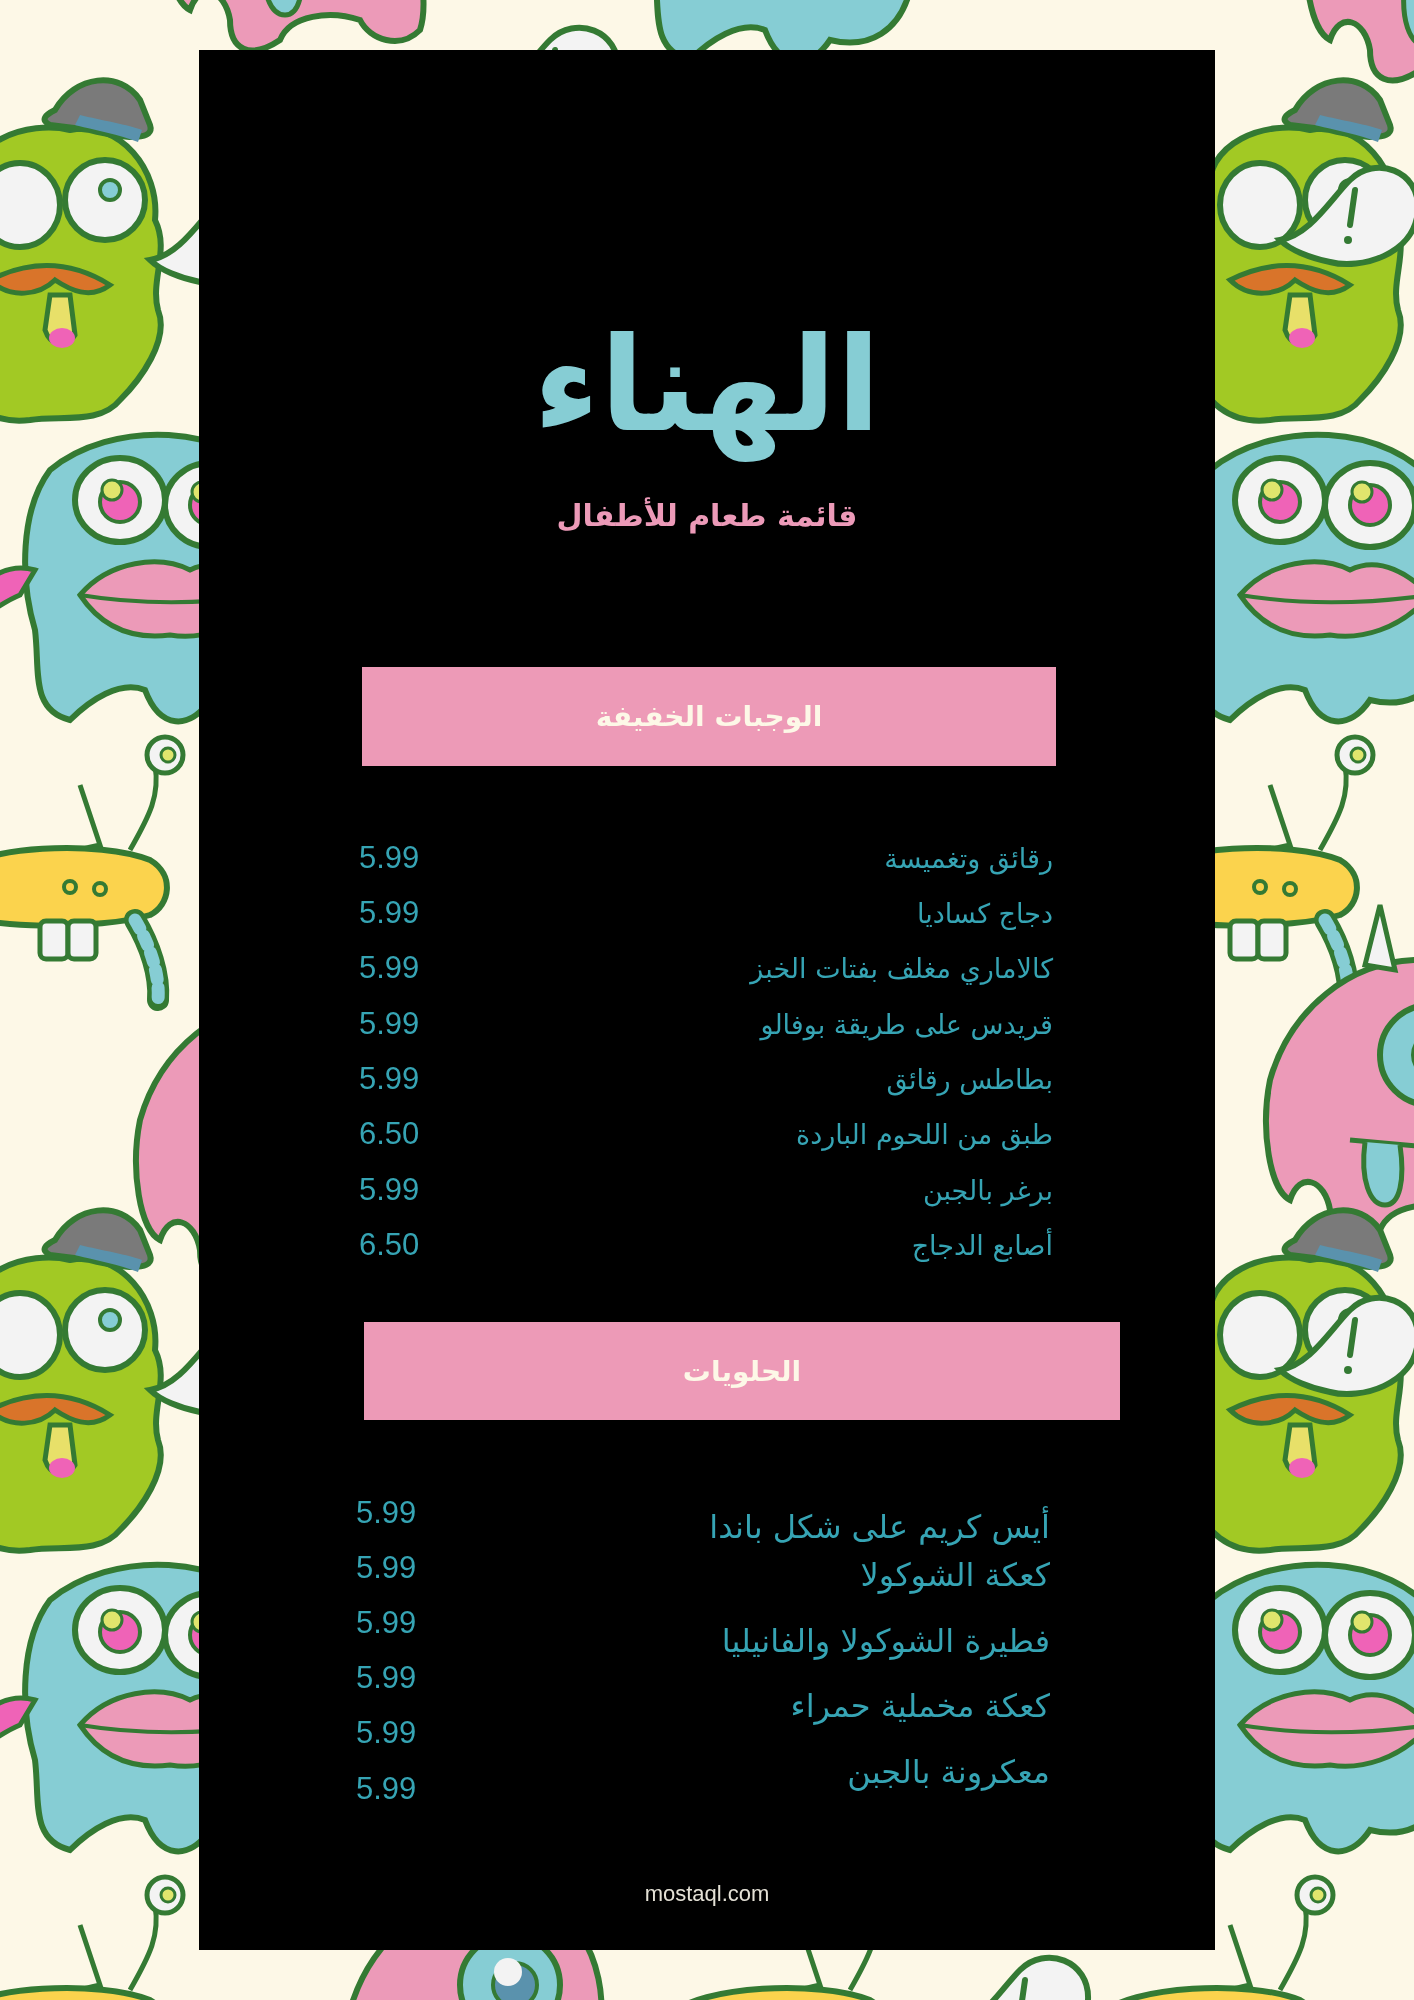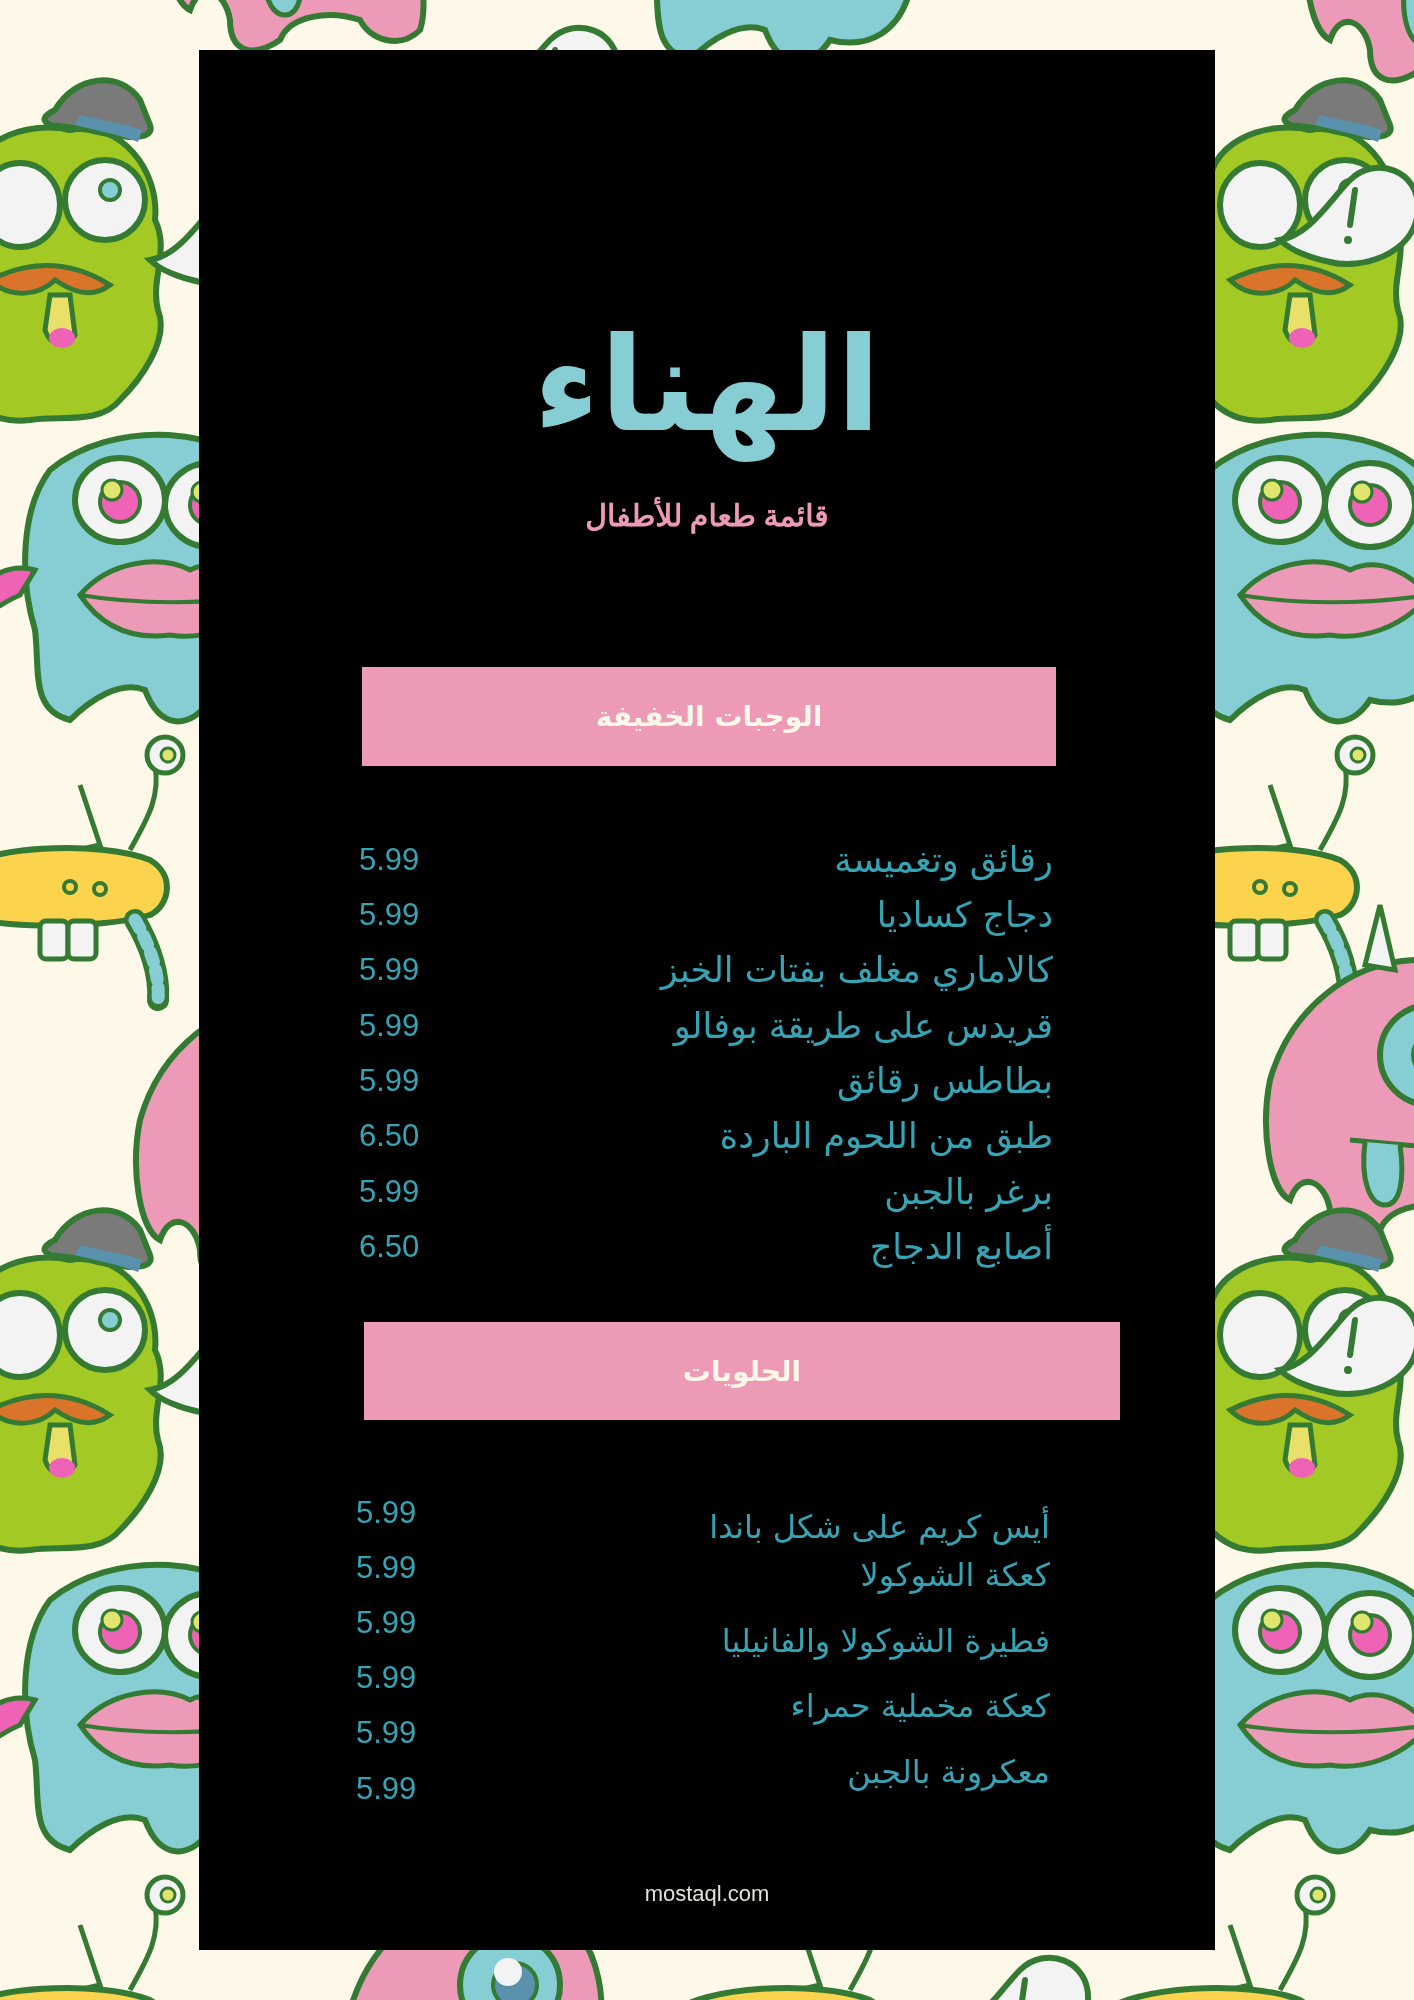--- a/index.html
+++ b/index.html
@@ -12,34 +12,34 @@
   .panel {
     position:absolute; left:199px; top:50px; width:1016px; height:1900px;
     background:#000000; z-index:1;
   }
   .title {
     position:absolute; left:0; right:0; top:270px; text-align:center;
     font-size:130px; font-weight:bold; color:#86cdd4; line-height:1;
   }
   .subtitle {
     position:absolute; left:0; right:0; top:448px; text-align:center;
-    font-size:30px; font-weight:bold; color:#ec9ab8;font-family:Liberation Serif, serif;
+    font-size:30px; font-weight:bold; color:#ec9ab8;
   }
   .section-bar {
     position:absolute; background:#ed9ab7; color:#fdf8e7;
     display:flex; align-items:center; justify-content:center;
     font-size:28px; font-weight:bold;
   }
   .items { position:absolute; }
   .row {
     position:absolute; left:0; right:0; display:flex; justify-content:space-between;
     align-items:center; color:#36a4b4;
   }
   .row .price { font-family:"Liberation Sans", sans-serif; font-size:31px; direction:ltr; }
-  .row .name { font-size:35px; direction:rtl; text-align:right; }
+  .row .name { font-size:27px; direction:rtl; text-align:right; }
   .watermark {
     position:absolute; left:0; width:1414px; top:1885px; text-align:center; z-index:2;
     color:#e4e1d6; pointer-events:none;
   }
   .watermark .ar { font-size:52px; font-weight:bold; line-height:1; }
   .watermark .en { font-family:"Liberation Sans", sans-serif; font-size:22px; margin-top:-4px; }
 </style>
 </head>
 <body>
 

